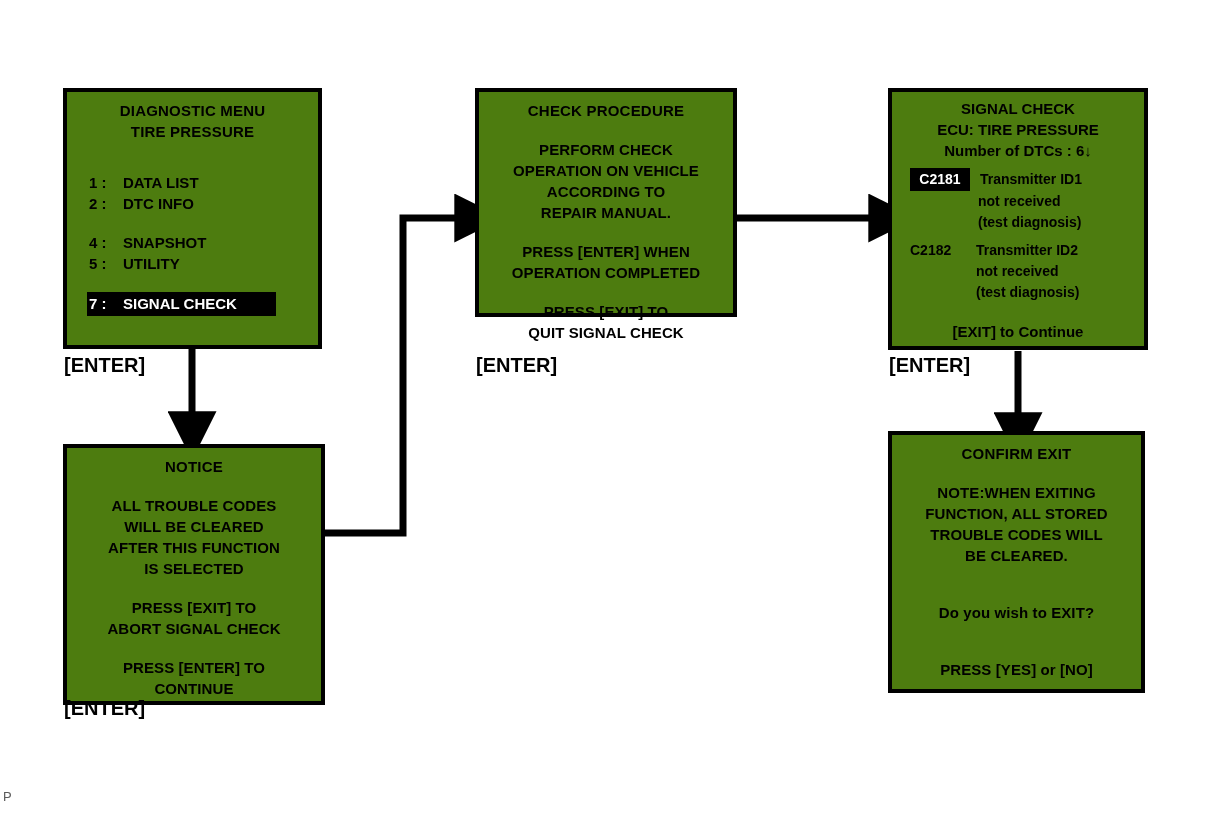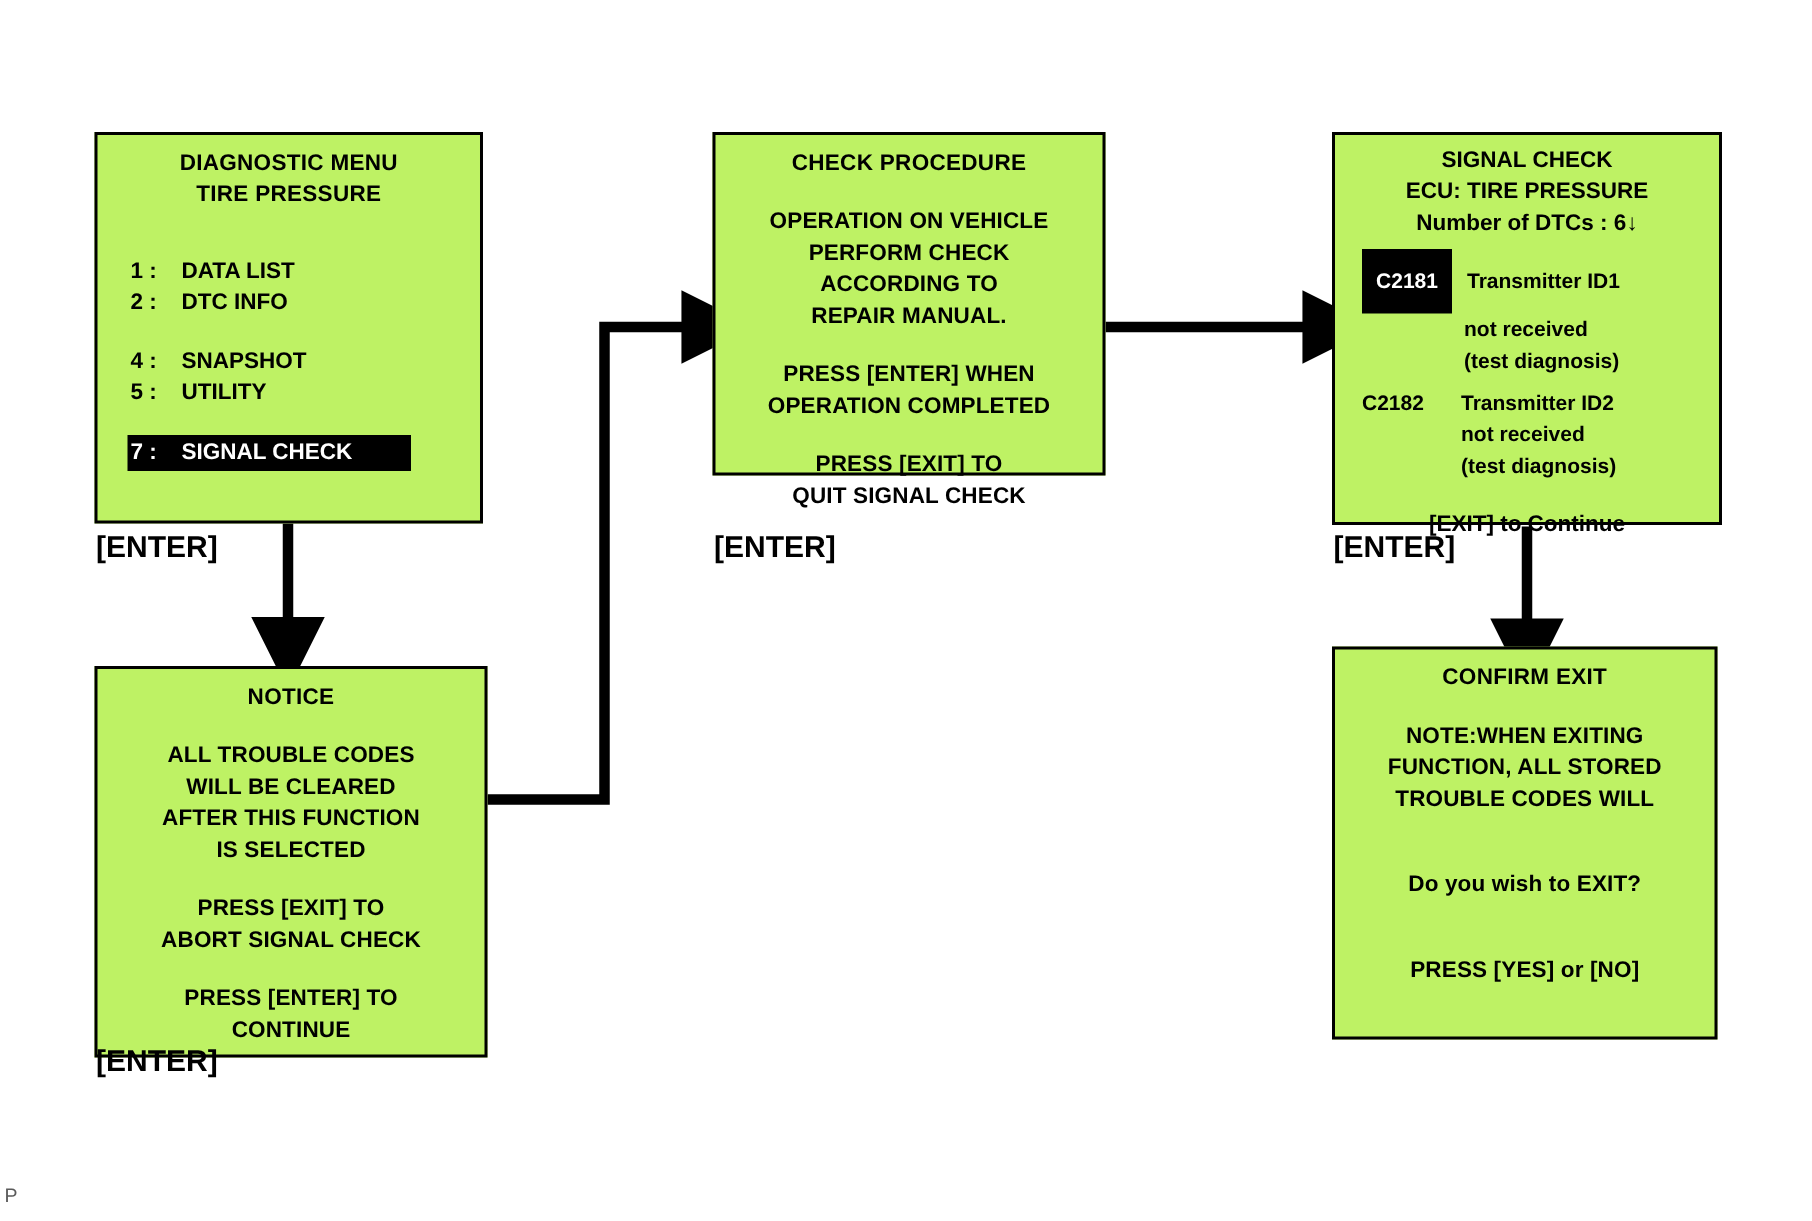--- a/index.html
+++ b/index.html
@@ -16,22 +16,22 @@
     width: 1208px;
     height: 814px;
     background: #ffffff;
     overflow: hidden;
   }
 
   
   .panel {
     position: absolute;
     box-sizing: border-box;
-    border: 2px solid #000000;
-    background: #bef264;
+    border: 4px solid #000000;
+    background: #4d7c0f;
     text-align: center;
     color: #000000;
   }
   .panel-title {
     font-weight: bold;
     font-size: 15px;
     line-height: 21px;
     letter-spacing: 0.2px;
   }
   .panel-line {
@@ -100,21 +100,21 @@
     white-space: nowrap;
   }
   .dtc-code {
     flex: 0 0 66px;
     text-align: left;
   }
   .dtc-code.inv {
     background: #000000;
     color: #ffffff;
     flex: 0 0 56px;
-    padding: 11px 2px;
+    padding: 1px 2px;
     margin-right: 10px;
     text-align: center;
   }
   .dtc-desc { text-align: left; }
   .dtc-cont {
     padding-left: 84px;
     text-align: left;
     font-weight: bold;
     font-size: 14px;
     line-height: 21px;
@@ -216,22 +216,22 @@
     <div class="panel-line">ABORT SIGNAL CHECK</div>
     <div class="spacer-md"></div>
     <div class="panel-line">PRESS [ENTER] TO</div>
     <div class="panel-line">CONTINUE</div>
   </div>
   <div class="keycap" style="left:64px; top:699px;">[ENTER]</div>
 
   <div class="panel" id="panel-check-procedure" style="left:475px; top:88px; width:262px; height:229px; padding-top:8px;">
     <div class="panel-title">CHECK PROCEDURE</div>
     <div class="spacer-md"></div>
+    <div class="panel-line">PERFORM CHECK</div>
     <div class="panel-line">OPERATION ON VEHICLE</div>
-    <div class="panel-line">PERFORM CHECK</div>
     <div class="panel-line">ACCORDING TO</div>
     <div class="panel-line">REPAIR MANUAL.</div>
     <div class="spacer-md"></div>
     <div class="panel-line">PRESS [ENTER] WHEN</div>
     <div class="panel-line">OPERATION COMPLETED</div>
     <div class="spacer-md"></div>
     <div class="panel-line">PRESS [EXIT] TO</div>
     <div class="panel-line">QUIT SIGNAL CHECK</div>
   </div>
   <div class="keycap" style="left:476px; top:356px;">[ENTER]</div>
@@ -266,20 +266,21 @@
     <div class="dtc-footer">[EXIT] to Continue</div>
   </div>
   <div class="keycap" style="left:889px; top:356px;">[ENTER]</div>
 
   <div class="panel" id="panel-confirm-exit" style="left:888px; top:431px; width:257px; height:262px; padding-top:8px;">
     <div class="panel-title">CONFIRM EXIT</div>
     <div class="spacer-md"></div>
     <div class="panel-line">NOTE:WHEN EXITING</div>
     <div class="panel-line">FUNCTION, ALL STORED</div>
     <div class="panel-line">TROUBLE CODES WILL</div>
+    <div class="panel-line">BE CLEARED.</div>
     <div class="spacer-lg"></div>
     <div class="spacer-sm"></div>
     <div class="panel-line">Do you wish to EXIT?</div>
     <div class="spacer-lg"></div>
     <div class="spacer-sm"></div>
     <div class="panel-line">PRESS  [YES] or [NO]</div>
   </div>
 
   <div class="corner-mark" style="left:3px; top:789px;">P</div>
 

